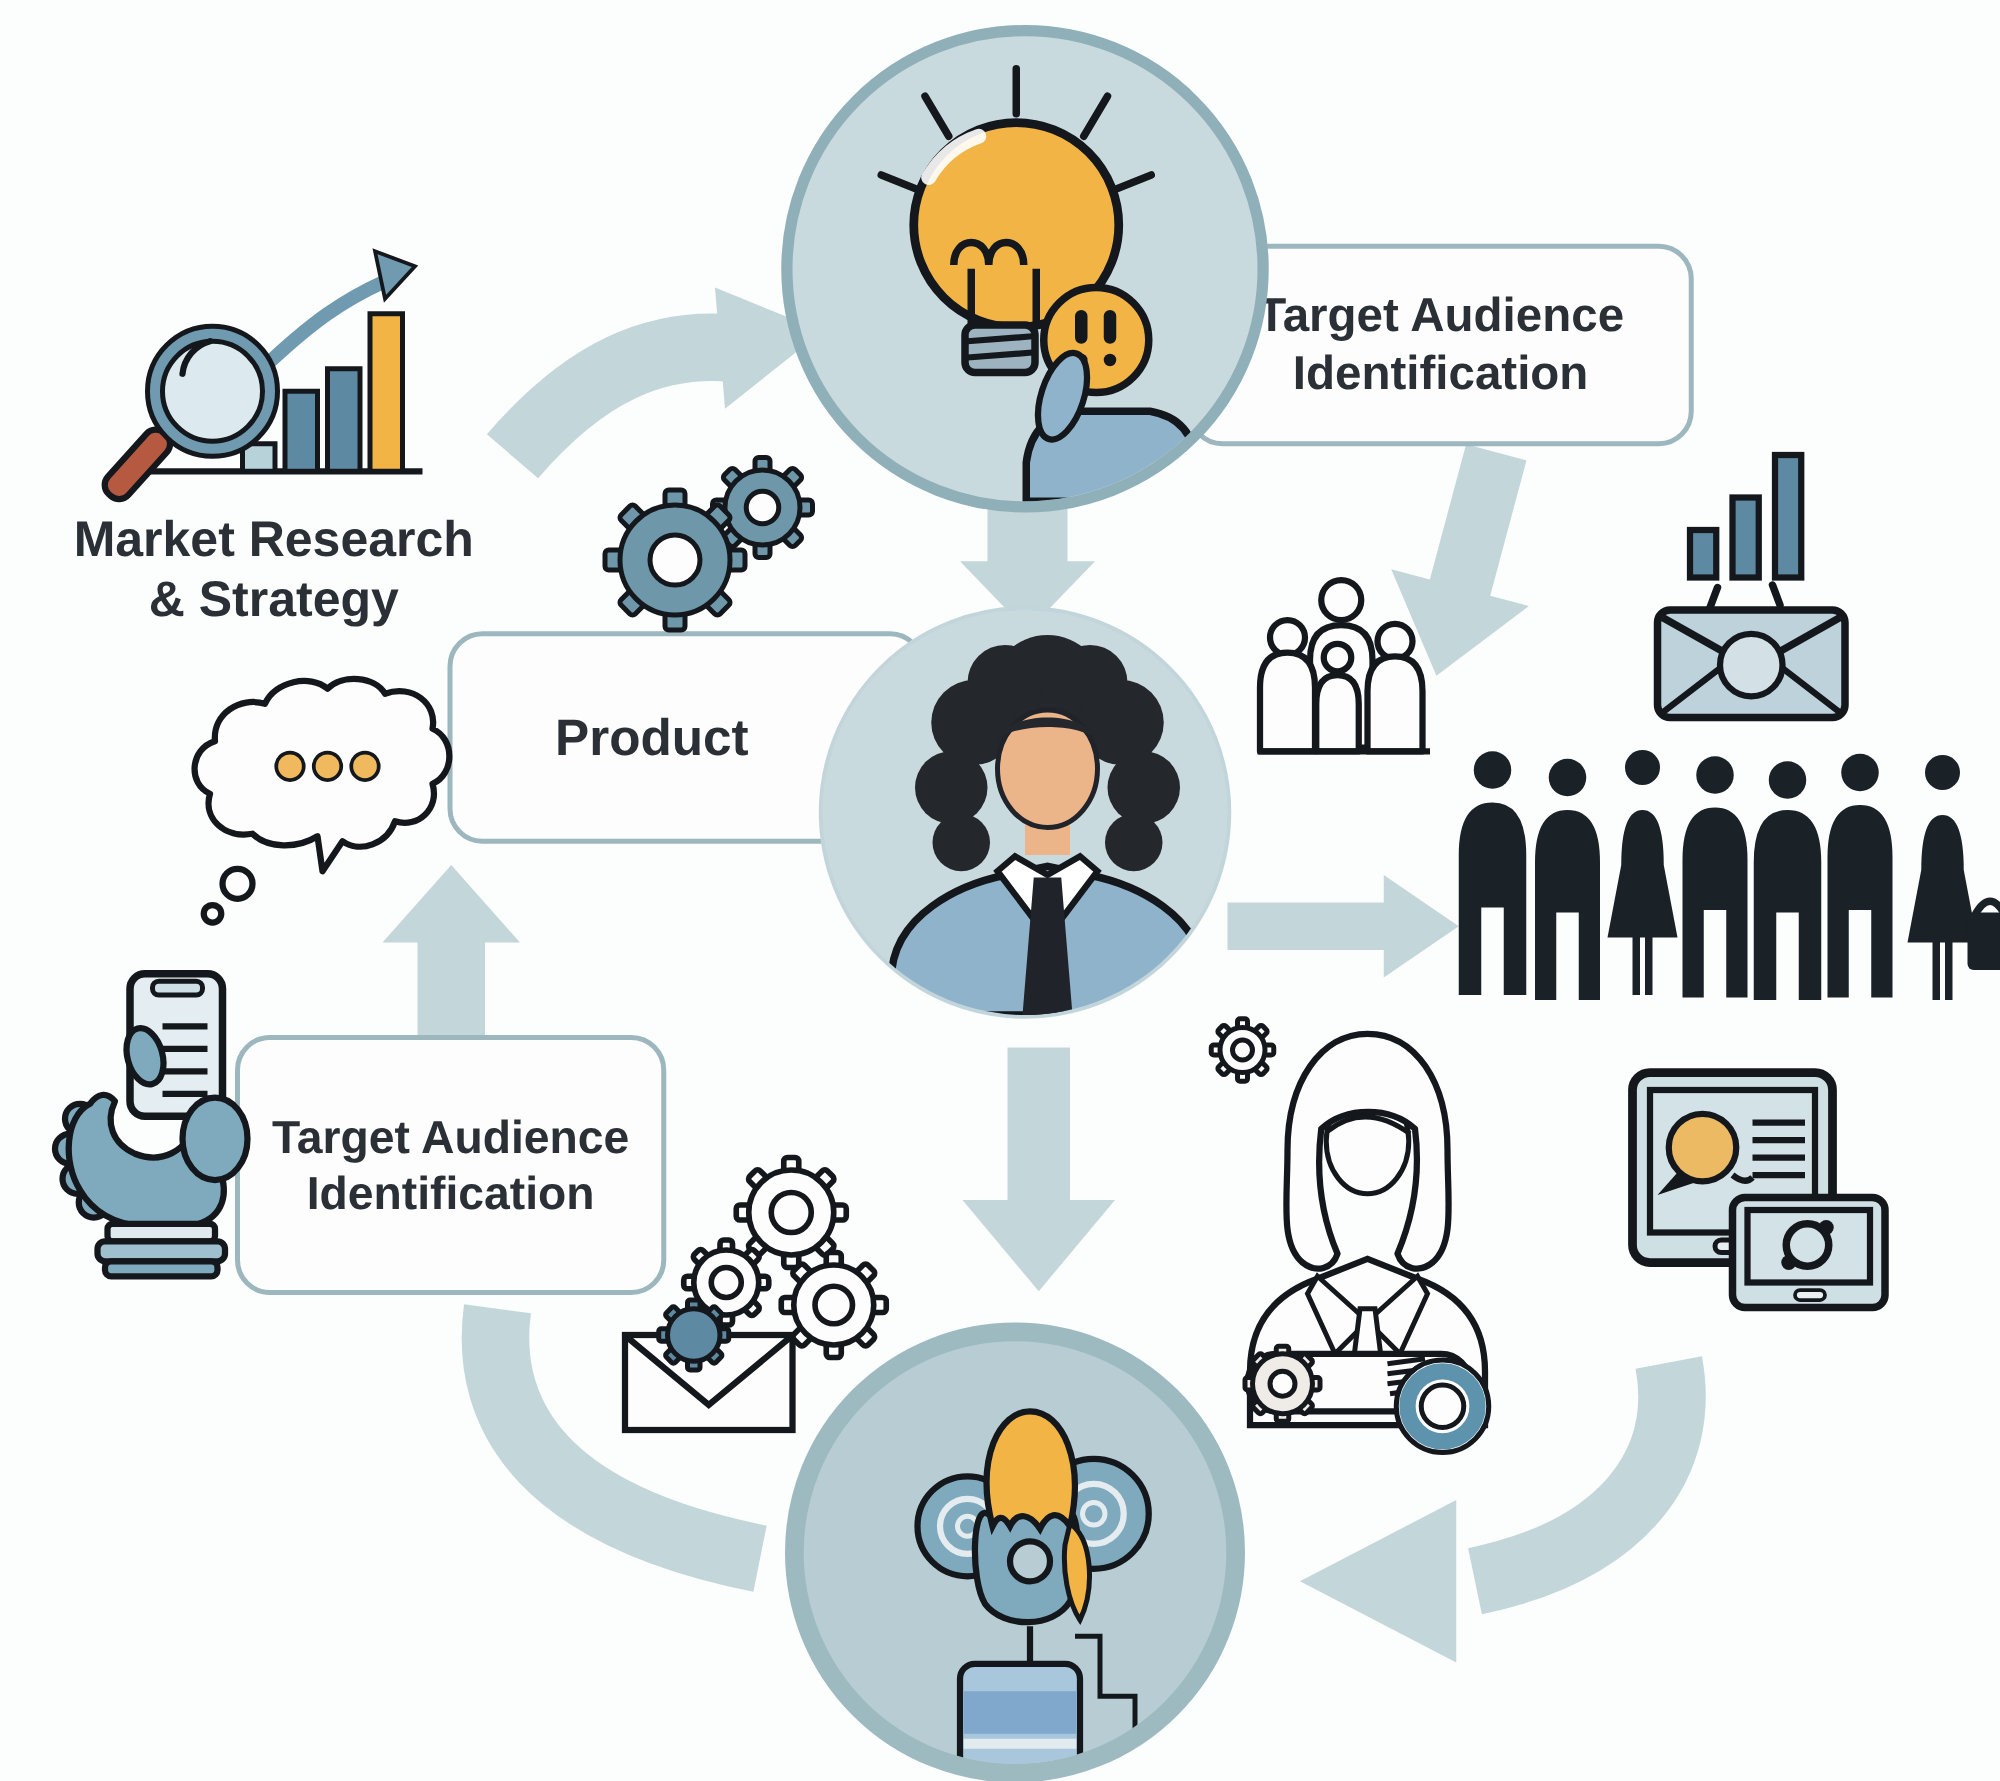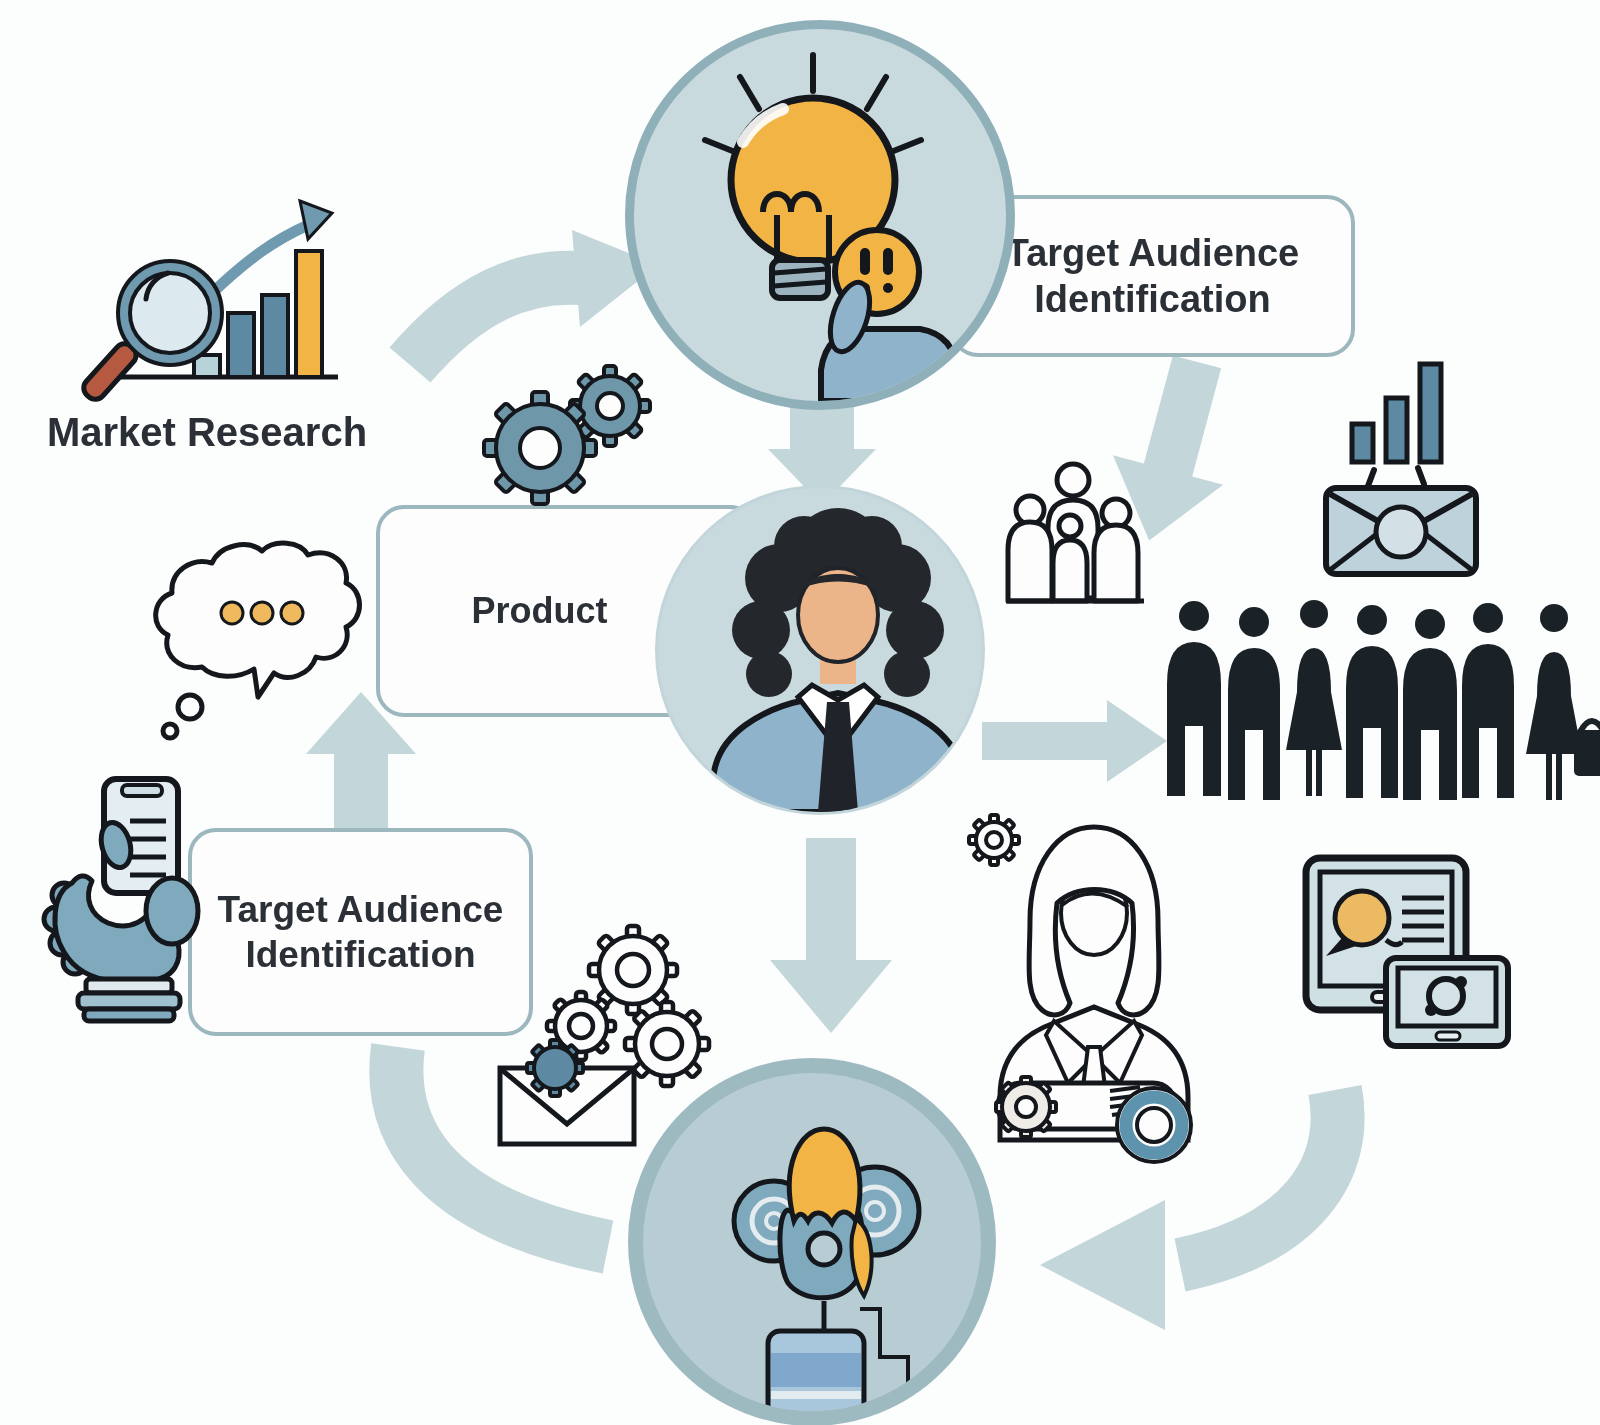--- a/index.html
+++ b/index.html
@@ -103,31 +103,32 @@
       <path d="M320,15 C335,95 285,165 165,190" class="st-arrow f-none" stroke-width="54"></path>
       <polygon points="150,125 150,255 25,190" class="f-arrow"></polygon>
     </svg>
   </div>
 
   <div class="labelbox abs" style="left:950px;top:195px;width:405px;height:162px;font-size:38px">
     <span>Target Audience</span>
     <span>Identification</span>
   </div>
 
-  <div class="labelbox abs" style="left:376px;top:505px;width:382px;height:212px;font-size:36px;padding-right:55px">
+  <div class="labelbox abs" style="left:358px;top:505px;width:382px;height:170px;font-size:41px;padding-right:55px">
     <span>Product</span>
   </div>
 
   <div class="labelbox abs" style="left:188px;top:828px;width:345px;height:208px;font-size:37px">
     <span>Target Audience</span>
     <span>Identification</span>
   </div>
 
-  <div class="caption abs" style="left:32px;top:408px;width:350px;font-size:40px">
+  <div class="caption abs" style="left:44px;top:408px;width:350px;font-size:40px">
     <span>Market Research</span>
+    <span>&amp; Strategy</span>
   </div>
 
   <div class="node node-top abs" style="left:625px;top:20px;width:390px;height:390px">
     <svg width="372" height="372" viewBox="0 0 372 372">
       <g class="s-ink" stroke-width="6" stroke-linecap="round">
         <line x1="179" y1="26" x2="179" y2="62"></line>
         <line x1="106" y1="48" x2="125" y2="80"></line>
         <line x1="252" y1="48" x2="233" y2="80"></line>
         <line x1="71" y1="111" x2="101" y2="123"></line>
         <line x1="287" y1="111" x2="257" y2="123"></line>

